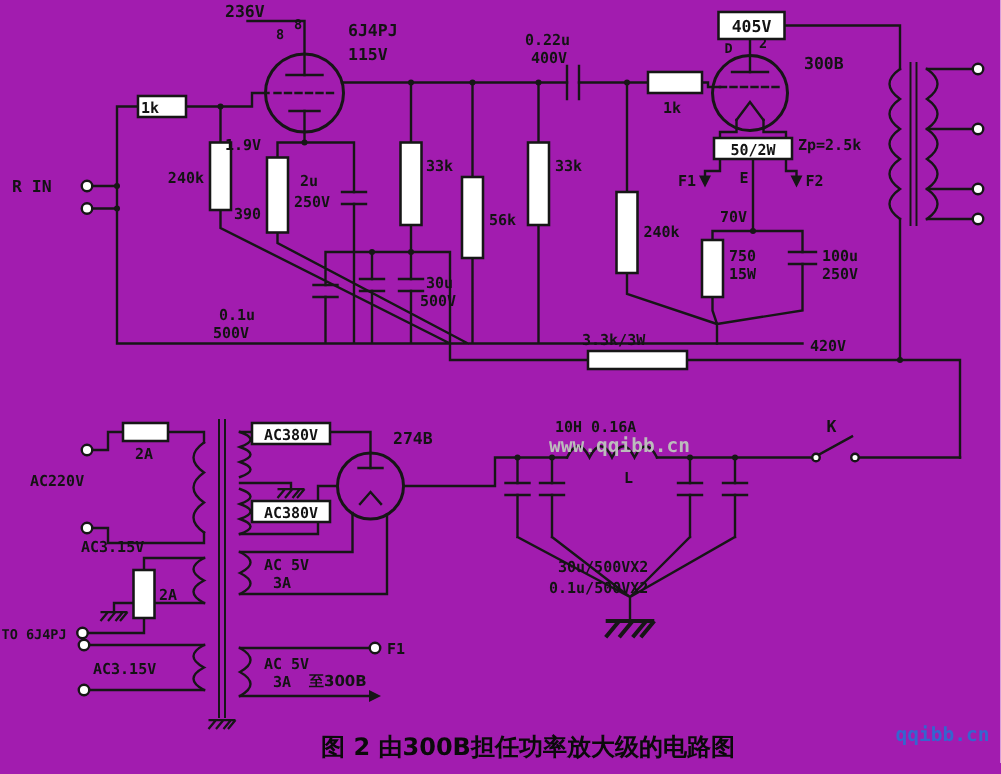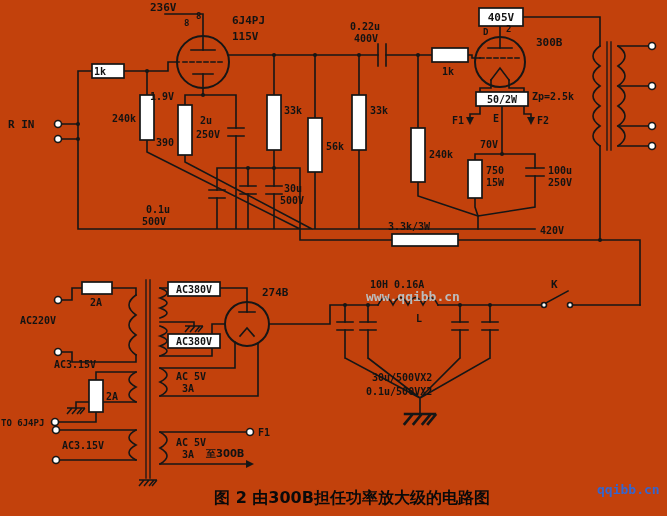--- a/index.html
+++ b/index.html
@@ -1,16 +1,16 @@
 <!DOCTYPE html>
 <html><head>
 <meta charset="utf-8">
 <style>
   html,body{margin:0;padding:0;background:#ffffff;}
-  .stage{position:relative;width:667px;height:516px;background:#c2410c;overflow:hidden;}
+  .stage{position:relative;width:667px;height:516px;background:#a21caf;overflow:hidden;}
   svg{display:block;}
   .w{stroke:#161616;stroke-width:1.6;fill:none;stroke-linecap:square;}
   .thin{stroke-width:1.3;}
   .dashl{stroke-dasharray:4 3;}
   .box{fill:#ffffff;stroke:#161616;stroke-width:1.7;}
   .tube{fill:none;stroke:#161616;stroke-width:2;}
   .term{fill:#ffffff;stroke:#161616;stroke-width:1.6;}
   .dot{fill:#161616;stroke:none;}
   .tri{fill:#161616;stroke:none;}
   text{font-family:"DejaVu Sans Mono","Liberation Mono",monospace;font-weight:bold;fill:#131313;font-size:10px;}

